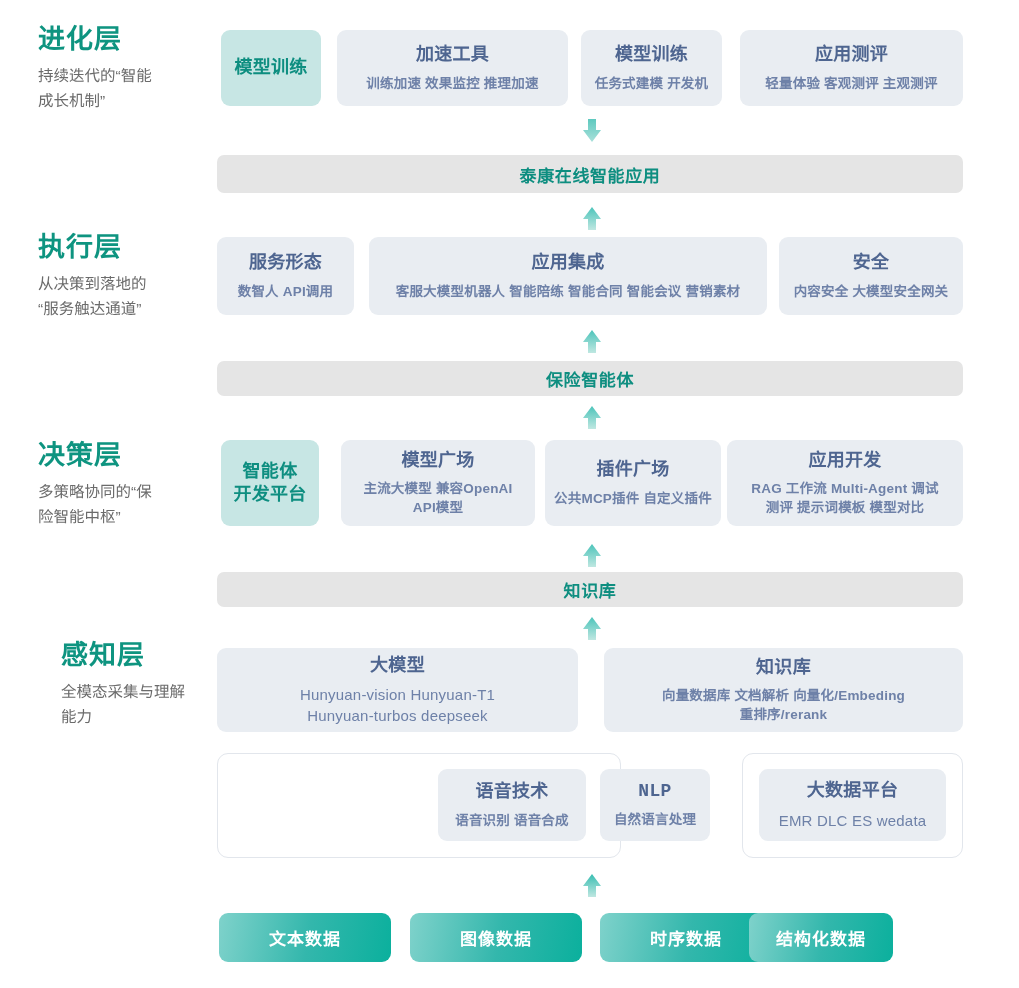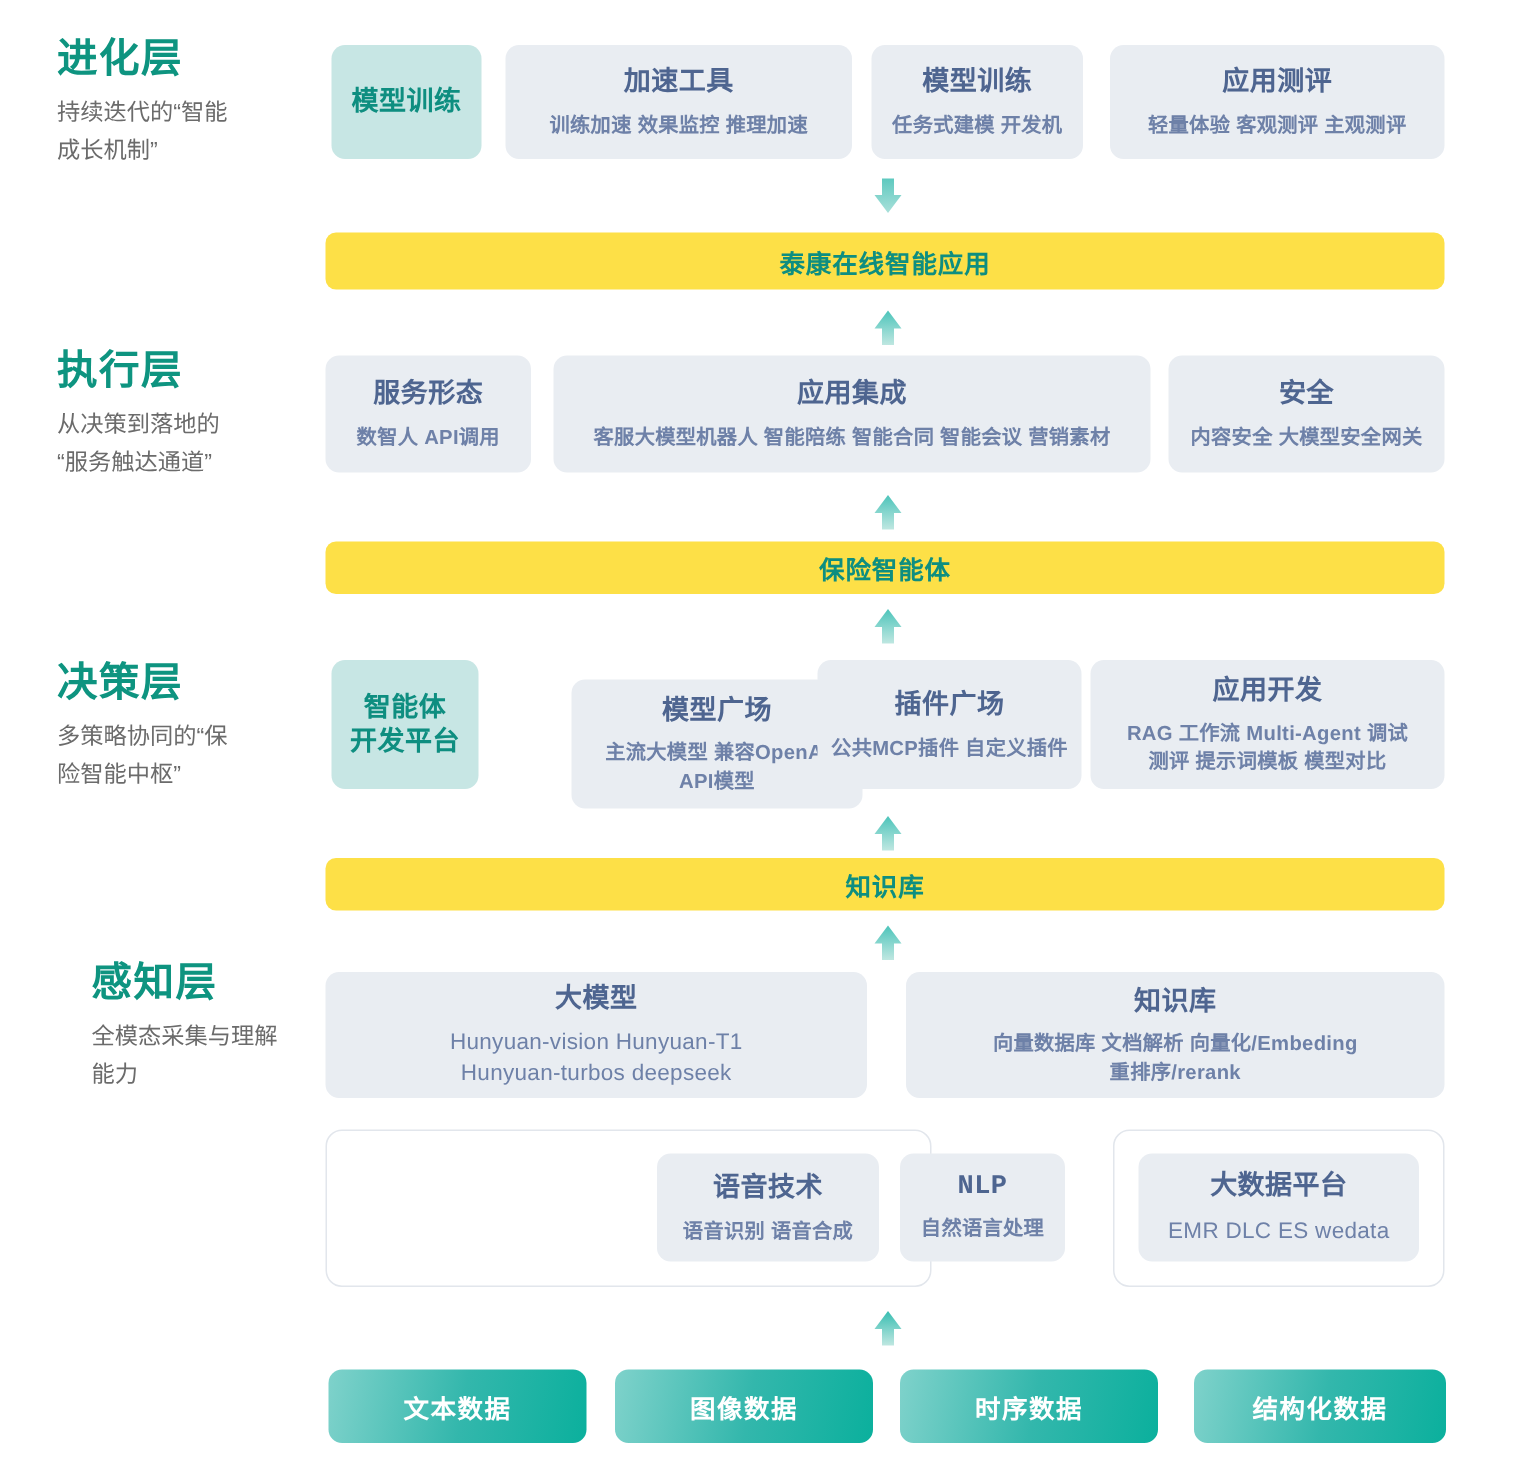--- a/index.html
+++ b/index.html
@@ -75,21 +75,21 @@
     line-height: 1.42;
     margin-top: 7px;
     letter-spacing: .2px;
   }
   .card.onlytitle .ttl { margin: 0; }
 
   
   .bar {
     position: absolute;
     box-sizing: border-box;
-    background: #fde047;
+    background: #e5e5e5;
     border-radius: 7px;
     display: flex;
     align-items: center;
     justify-content: center;
     font-size: 17px;
     font-weight: bold;
     color: #0e8e80;
     letter-spacing: .6px;
   }
 
@@ -238,21 +238,21 @@
         </defs>
       <path d="M13 2 L22 14 h-5 v11 H9 V14 H4 z" fill="url(#gup3)"></path>
     </svg>
   </div>
 
   <div class="card mint onlytitle" style="left:221px; top:440px; width:98px; height:86px;">
     <div class="ttl" style="white-space:pre-line;">智能体
 开发平台</div>
   </div>
 
-  <div class="card grey" style="left:341px; top:453px; width:194px; height:86px;margin-left:40px;">
+  <div class="card grey" style="left:341px; top:440px; width:194px; height:86px;">
     <div class="ttl">模型广场</div>
     <div class="sub" style="white-space:pre-line;">主流大模型    兼容OpenAI
 API模型</div>
   </div>
 
   <div class="card grey" style="left:545px; top:440px; width:176px; height:86px;">
     <div class="ttl">插件广场</div>
     <div class="sub">公共MCP插件 自定义插件</div>
   </div>
 
@@ -328,15 +328,15 @@
             <stop offset="100%" stop-color="#37bdb1"></stop>
       </linearGradient>
         </defs>
       <path d="M13 2 L22 14 h-5 v11 H9 V14 H4 z" fill="url(#gup6)"></path>
     </svg>
   </div>
 
   <div class="chip" style="left:219px; top:913px; width:172px; height:49px;">文本数据</div>
   <div class="chip" style="left:410px; top:913px; width:172px; height:49px;">图像数据</div>
   <div class="chip" style="left:600px; top:913px; width:172px; height:49px;">时序数据</div>
-  <div class="chip" style="left:796px; top:913px; width:168px; height:49px;">结构化数据</div>
+  <div class="chip" style="left:749px; top:913px; width:144px; height:49px;">结构化数据</div>
 
 </div>
 
 </body></html>

